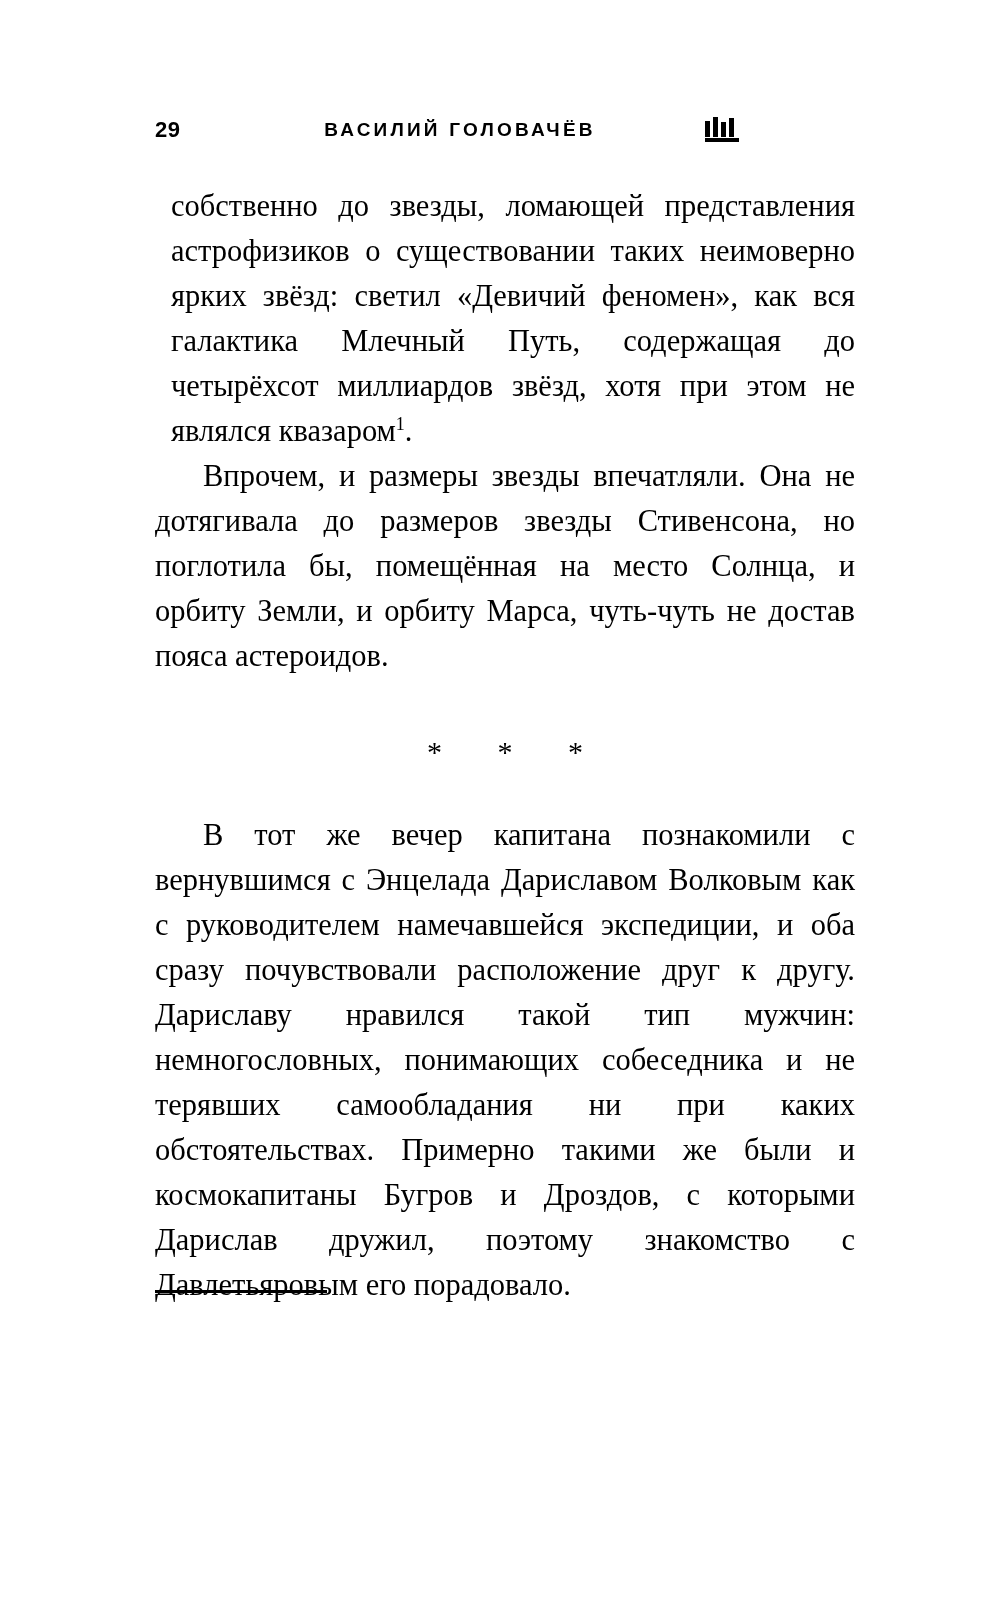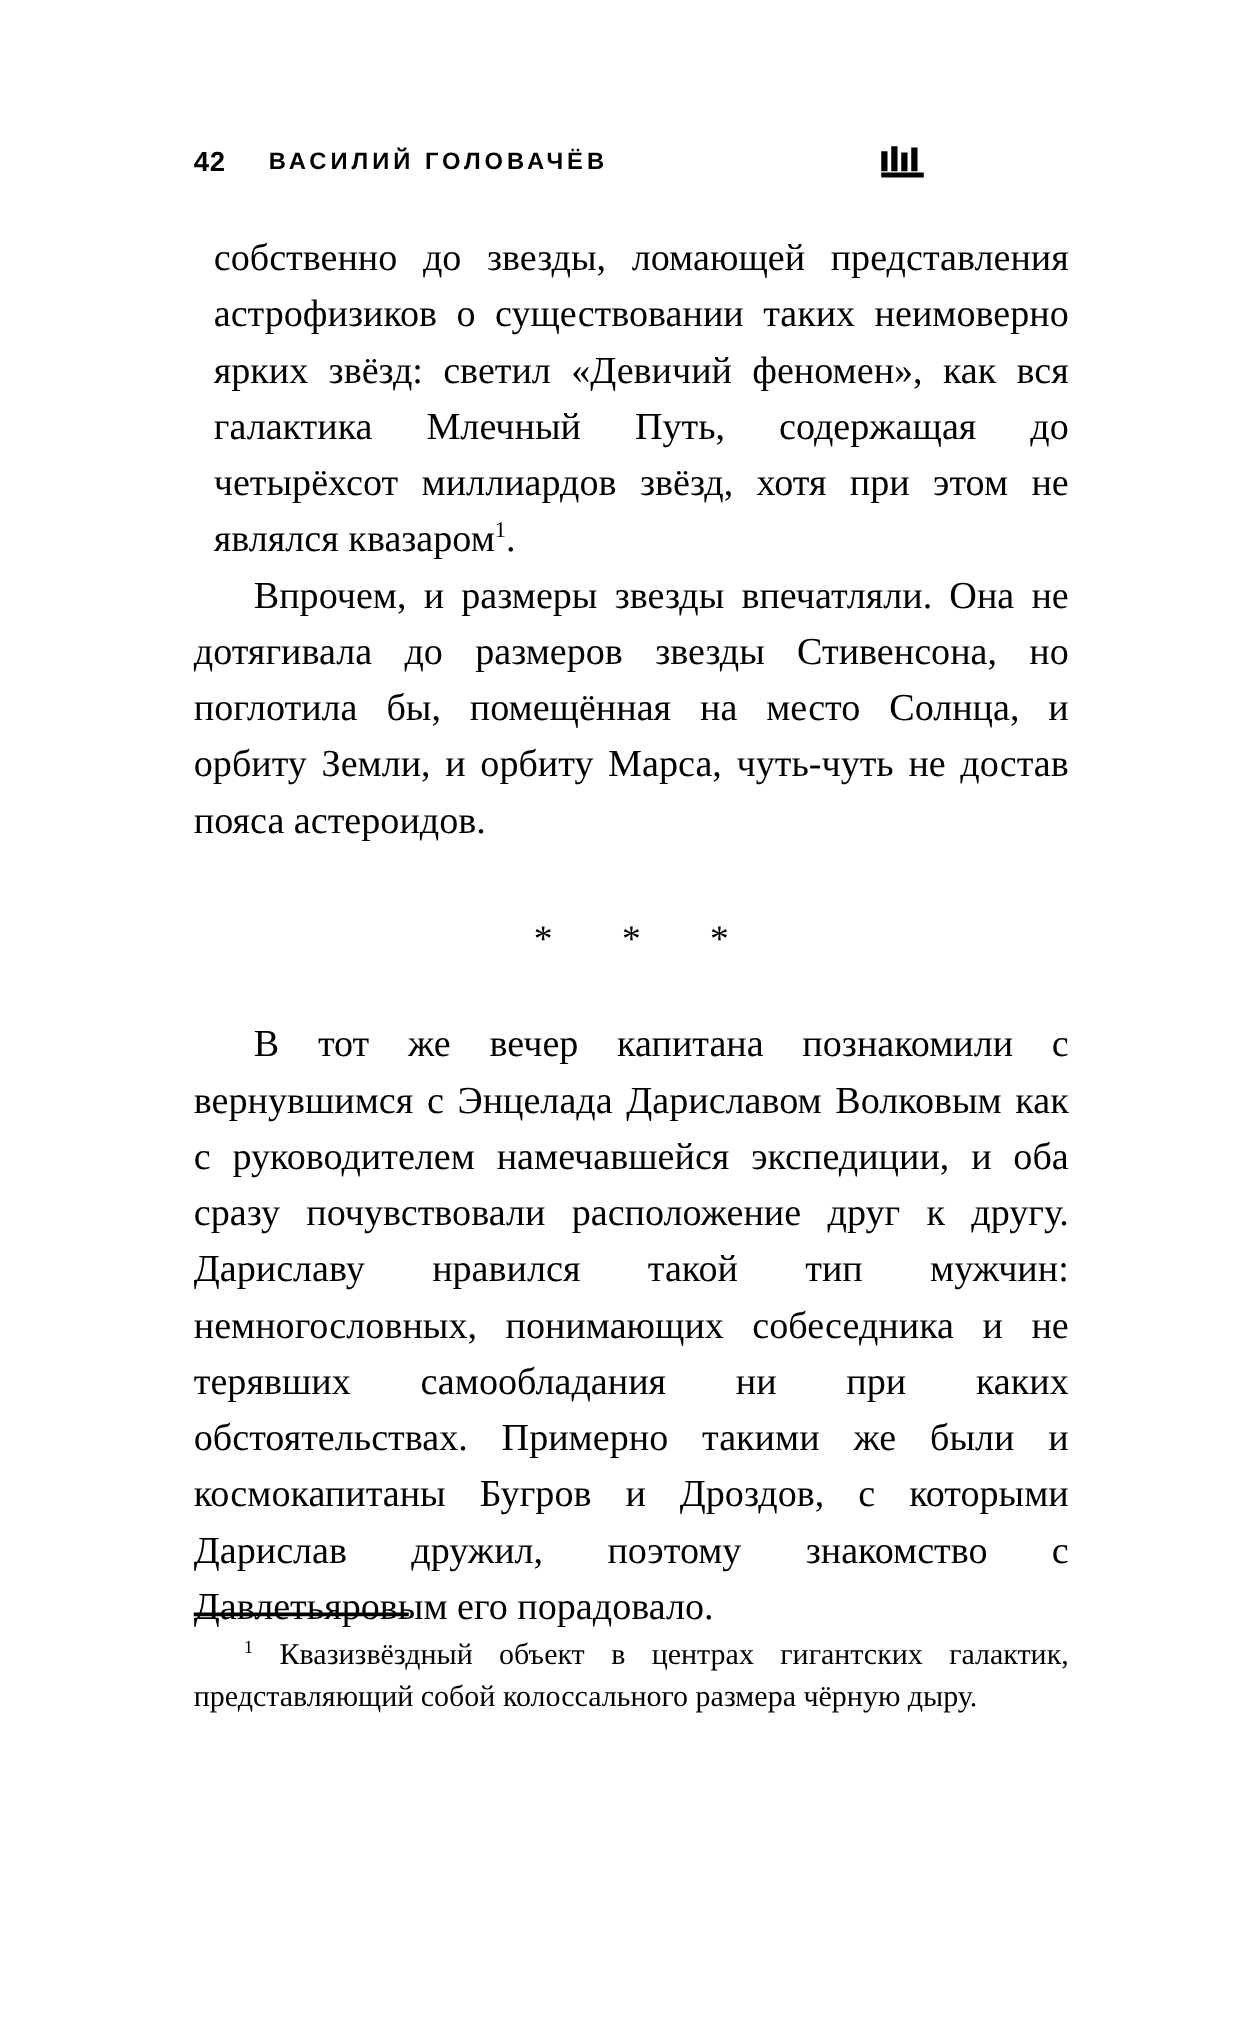--- a/index.html
+++ b/index.html
@@ -40,20 +40,21 @@
     font-size: 22px;
     letter-spacing: 0.5px;
     width: 60px;
   }
   .author {
     font-family: "Liberation Sans", sans-serif;
     font-weight: bold;
     font-size: 19px;
     letter-spacing: 3.2px;
     flex: 1;
+    text-align: center;
   }
   .head-ornament {
     width: 38px;
     height: 26px;
     position: relative;
     margin-right: 112px;
   }
   .head-ornament .bar {
     position: absolute;
     background: #000;
@@ -114,21 +115,21 @@
   }
 </style>
 </head>
 <body>
 
 <div class="page">
 
   <div class="content">
 
     <div class="running-head">
-      <span class="folio">42</span>
+      <span class="folio">29</span>
       <span class="author">ВАСИЛИЙ ГОЛОВАЧЁВ</span>
       <span class="head-ornament">
         <span class="bar b1"></span>
         <span class="bar b2"></span>
         <span class="bar b3"></span>
         <span class="bar b4"></span>
         <span class="bar base"></span>
       </span>
     </div>
 
@@ -138,16 +139,15 @@
 
 
     <div class="divider">* * *</div>
 
     <p class="body-par">В тот же вечер капитана познакомили с вернувшимся с Энцелада Дариславом Волковым как с руководителем намечавшейся экспедиции, и оба сразу почувствовали расположение друг к другу. Дариславу нравился такой тип мужчин: немногословных, понимающих собеседника и не терявших самообладания ни при каких обстоятельствах. Примерно такими же были и космокапитаны Бугров и Дроздов, с которыми Дарислав дружил, поэтому знакомство с Давлетьяровым его порадовало.</p>
 
   </div>
 
   <div class="footnote-wrap">
     <div class="footnote-rule"></div>
-    <p class="footnote"><sup>1</sup> <span>Квазизвёздный объект в центрах гигантских галактик, представляющий собой колоссального размера чёрную дыру.</span></p>
   </div>
 
 </div>
 
 </body></html>

